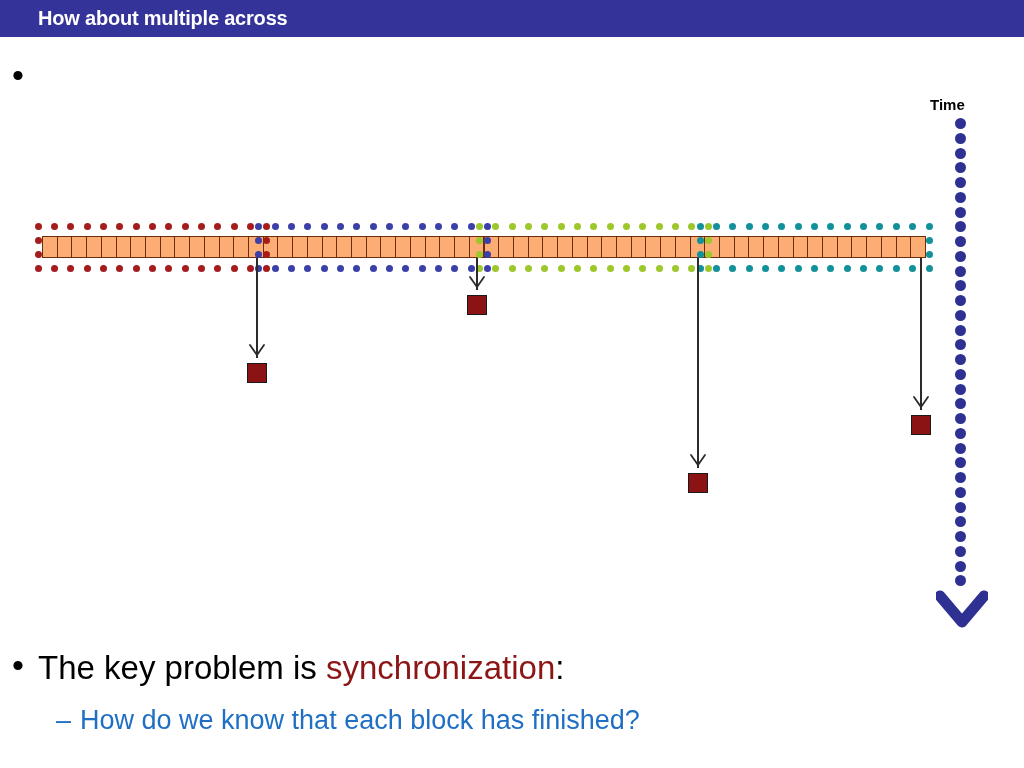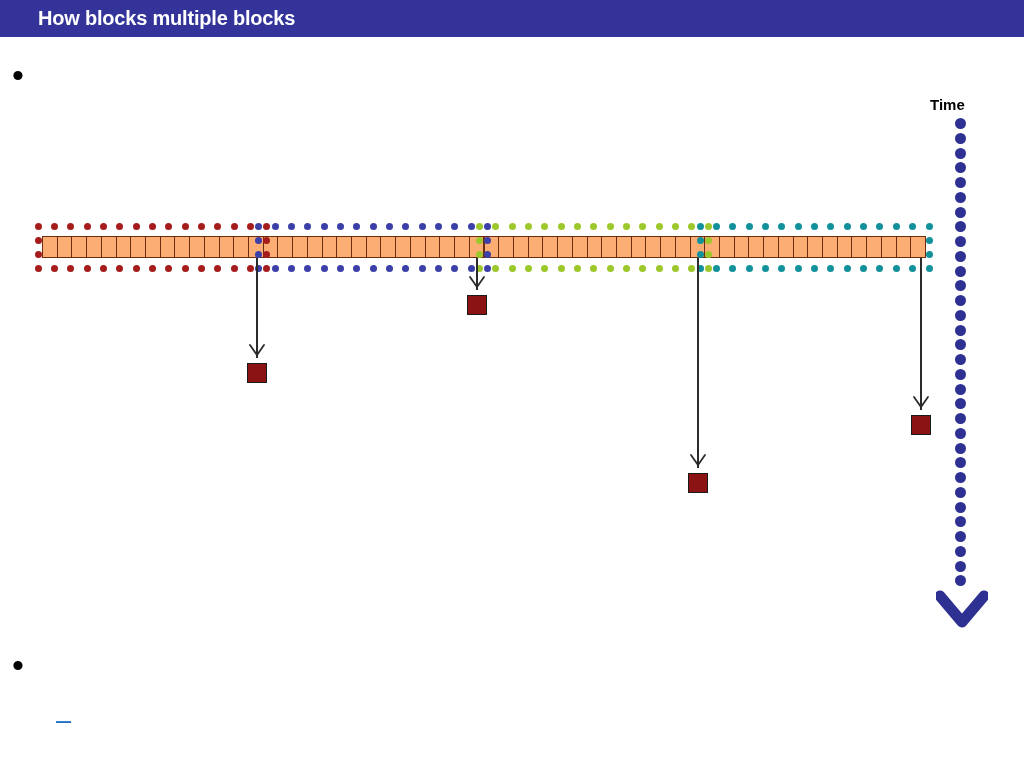--- a/index.html
+++ b/index.html
@@ -168,21 +168,21 @@
     background: #8b1313;
     border: 1.5px solid #1a1a1a;
   }
 </style>
 </head>
 <body>
 
 <div id="slide">
 
   <div id="title-bar">
-    <div id="title-text">How blocks multiple blocks</div>
+    <div id="title-text">How about multiple across</div>
   </div>
 
   <div class="bullet-row" id="bullet1">
     <span class="bullet-dot">•</span>
   </div>
 
   <div id="time-label">Time</div>
   <div id="time-dots">
       <div class="tdot" style="top: 0px; background: rgb(46, 49, 146);"></div>
       <div class="tdot" style="top: 14.75px; background: rgb(46, 49, 146);"></div>
@@ -456,19 +456,21 @@
         <div class="shaft" style="height: 152px; background: rgb(43, 43, 43);"></div>
         <div class="head" style="top: 136px;"><svg width="22" height="16" viewBox="0 0 22 16">
             <polyline points="4,3 11,13 18,3" fill="none" stroke="#2b2b2b" stroke-width="1.8" stroke-linecap="round" stroke-linejoin="round"></polyline>
           </svg></div>
       </div>
       <div class="result-square" style="left: 911px; top: 415px; background: rgb(139, 19, 19); border-color: rgb(26, 26, 26);"></div>
     </div>
 
   <div class="bullet-row" id="bullet2">
     <span class="bullet-dot">•</span>
+    <span class="bullet-text"><span>The key problem is </span><span class="kw-red">synchronization</span><span>:</span></span>
   </div>
 
   <div class="bullet-row" id="subbullet1">
     <span class="bullet-dash">–</span>
+    <span class="bullet-text">How do we know that each block has finished?</span>
   </div>
 
 </div>
 
 </body></html>

